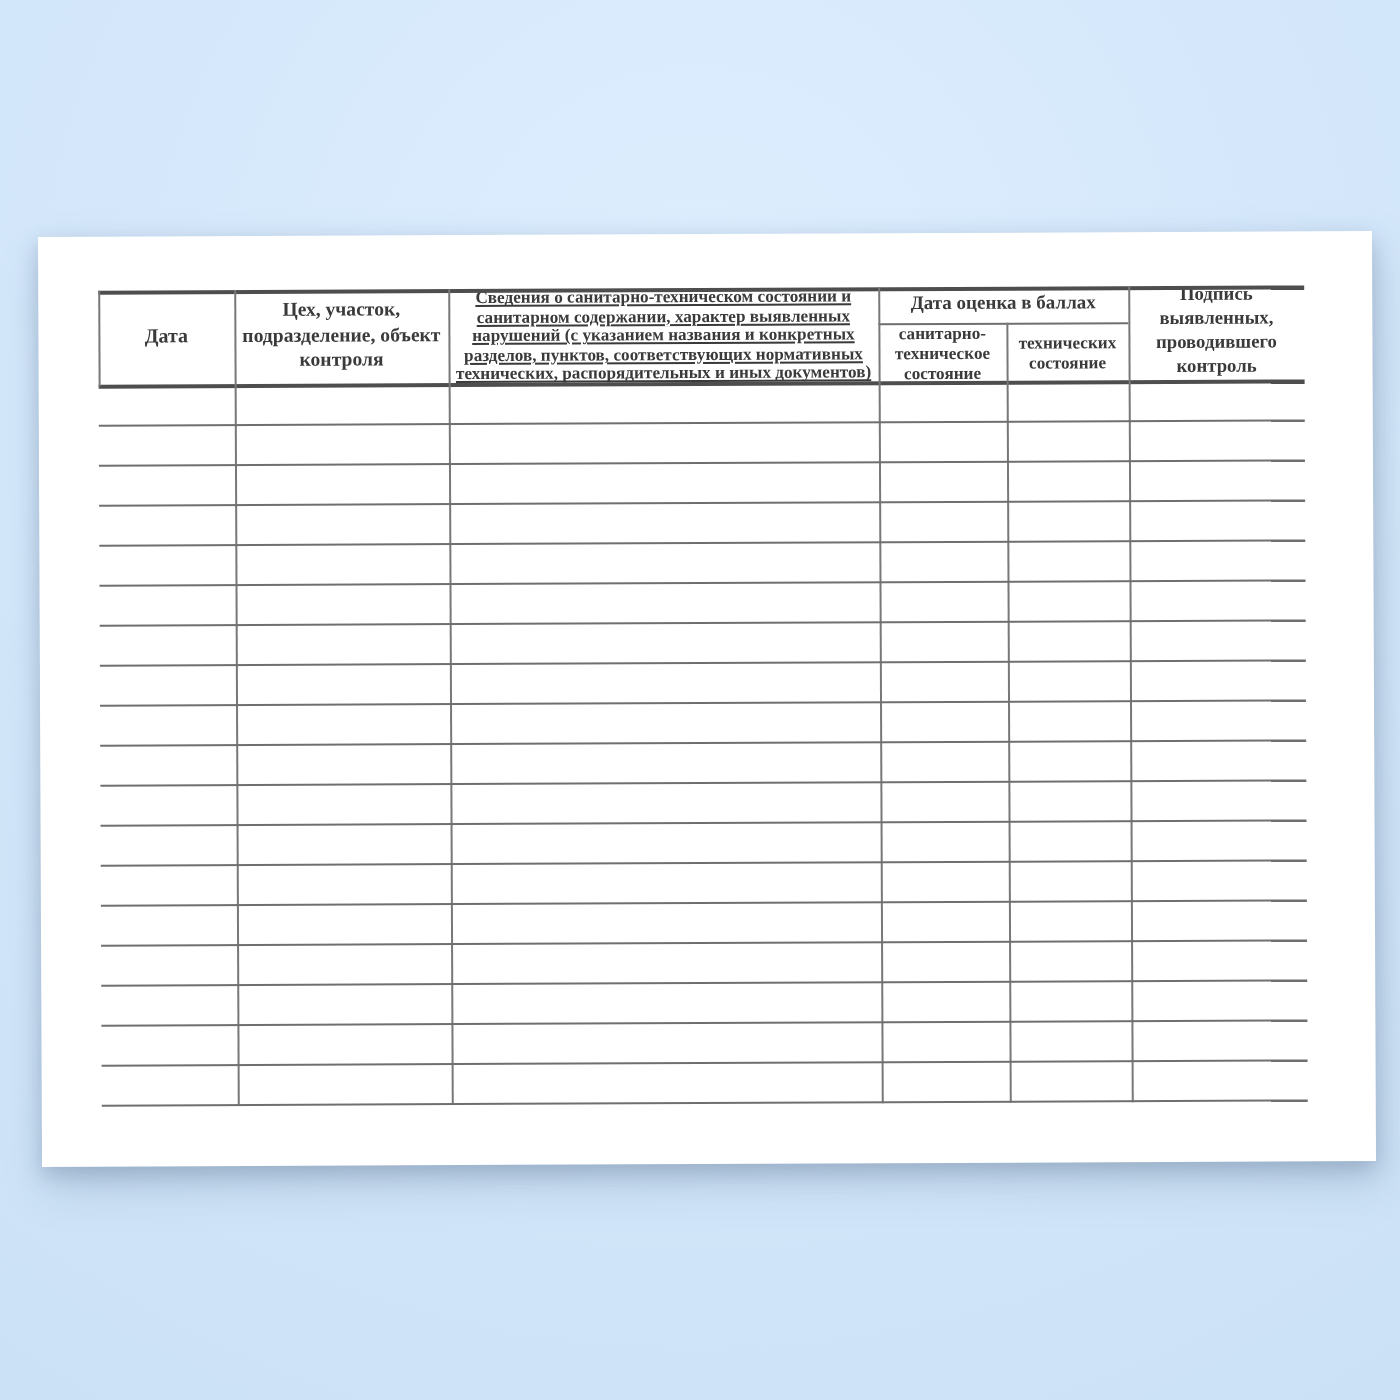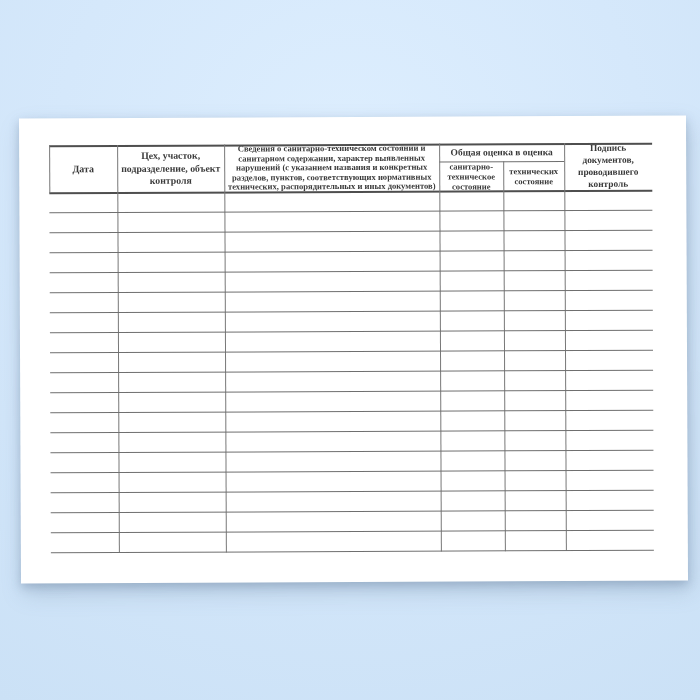--- a/index.html
+++ b/index.html
@@ -65,29 +65,29 @@
 <body>
 
 <div class="bg">
   <div class="paper">
     <div class="table">
 
       <div class="cell cell-date" style="left:0; top:0; width:68px; height:48px;">Дата</div>
 
       <div class="cell cell-object" style="left:68px; top:0; width:107px; height:48px;">Цех, участок, подразделение, объект контроля</div>
 
-      <div class="cell cell-details" style="left:175px; top:0; width:215px; height:48px;">Сведения о санитарно-техническом состоянии и санитарном содержании, характер выявленных нарушений (с указанием названия и конкретных разделов, пунктов, соответствующих нормативных технических, распорядительных и иных документов)</div>
+      <div class="cell cell-details" style="left:175px; top:0; width:215px; height:48px;text-decoration:underline;">Сведения о санитарно-техническом состоянии и санитарном содержании, характер выявленных нарушений (с указанием названия и конкретных разделов, пунктов, соответствующих нормативных технических, распорядительных и иных документов)</div>
 
-      <div class="cell cell-group" style="left:390px; top:0; width:125px; height:18px;">Общая оценка в оценка</div>
+      <div class="cell cell-group" style="left:390px; top:0; width:125px; height:18px;">Дата оценка в баллах</div>
 
       <div class="cell cell-sub" style="left:390px; top:18px; width:64px; height:30px;">санитарно-техническое состояние</div>
 
       <div class="cell cell-sub" style="left:454px; top:18px; width:61px; height:30px;">технических состояние</div>
 
-      <div class="cell cell-sign" style="left:515px; top:0; width:88px; height:48px;">Подпись документов, проводившего контроль</div>
+      <div class="cell cell-sign" style="left:515px; top:0; width:88px; height:48px;">Подпись выявленных, проводившего контроль</div>
 
       <div class="hline thick" style="left:0; top:0; width:603px;"></div>
       <div class="hline" style="left:390px; top:18px; width:125px;"></div>
       <div class="hline thick" style="left:0; top:47px; width:603px;"></div>
 
       <div class="vline" style="left:0; top:0; height:48px;"></div>
       <div class="vline" style="left:68px; top:0; height:408px;"></div>
       <div class="vline" style="left:175px; top:0; height:408px;"></div>
       <div class="vline" style="left:390px; top:0; height:408px;"></div>
       <div class="vline" style="left:454px; top:18px; height:390px;"></div>

